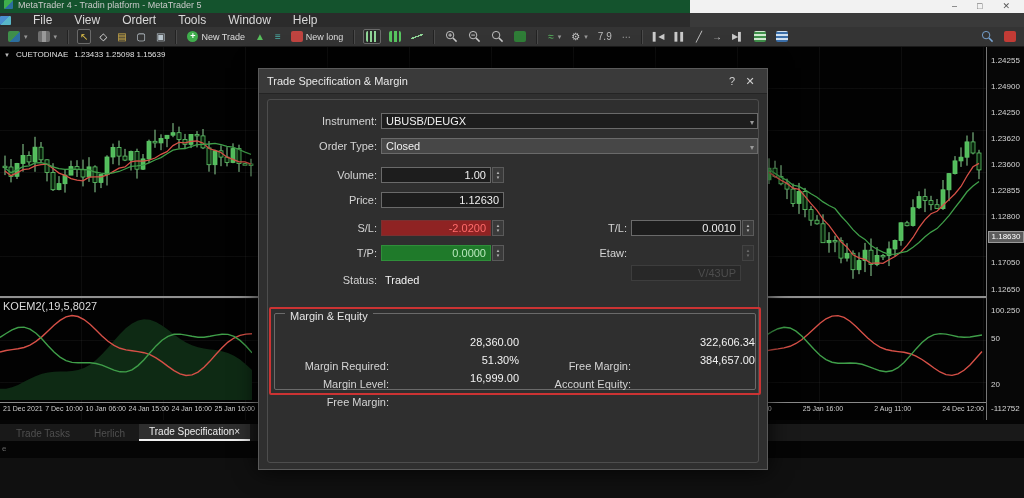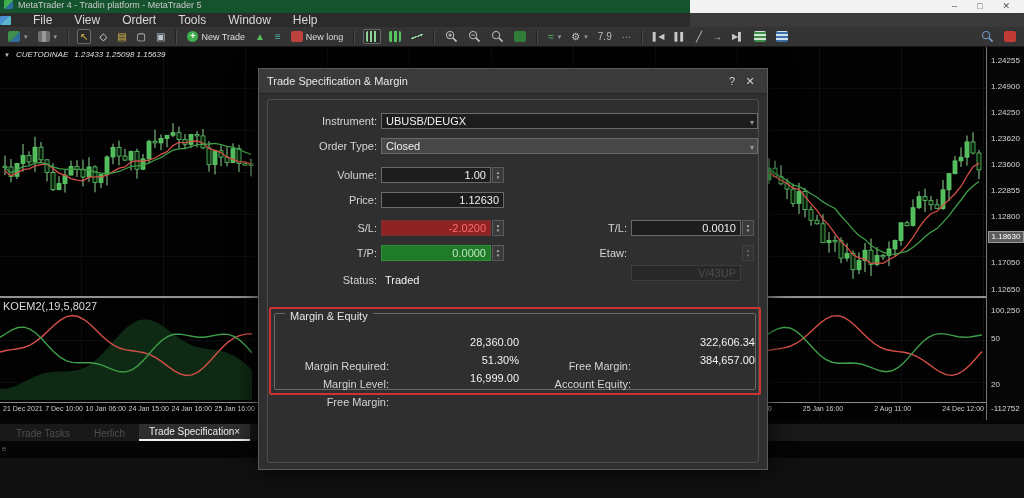--- a/index.html
+++ b/index.html
@@ -38,21 +38,21 @@
   .ic-linec{background:linear-gradient(160deg,transparent 45%,#8fd496 45% 55%,transparent 55%);}
   .ic-autochart{background:#2f7d37;}
   .ic-gridg{background:repeating-linear-gradient(0deg,#3f8f4a 0 2px,#cfe8cf 2px 4px);}
   .ic-gridb{background:repeating-linear-gradient(0deg,#3a6ea8 0 2px,#cfe0f0 2px 4px);}
   .ic-badge{background:#c23b35;}
   .mag{width:13px;height:13px;}
   
   .chartarea{position:absolute;left:0;top:47px;width:986px;height:373px;background:#020202;
     background-image:repeating-linear-gradient(to right,transparent 0 81px,rgba(255,255,255,0.045) 81px 82px),
       repeating-linear-gradient(to bottom,transparent 0 41px,rgba(255,255,255,0.045) 41px 42px);}
-  .symline{position:absolute;left:4px;top:50px;font-size:8px;color:#e0e0e0;display:flex;gap:6px;align-items:center;font-style:italic;}
+  .symline{position:absolute;left:4px;top:50px;font-size:8px;color:#e0e0e0;display:flex;gap:6px;align-items:center;}
   .symline .dn{color:#bbb;font-size:6px;}
   .panel-divider{position:absolute;left:0;top:296px;width:986px;height:2px;background:#909090;}
   .indline{position:absolute;left:3px;top:300px;font-size:11px;color:#dcdcdc;}
   .axisline{position:absolute;left:0;top:402px;width:986px;height:1px;background:#8a8a8a;}
   .chart-canvas{position:absolute;}
   
   .praxis{position:absolute;left:986px;top:47px;width:38px;height:373px;background:#070707;
     border-left:1px solid #777;box-sizing:border-box;}
   .pl{position:absolute;left:4px;font-size:8px;color:#d6d6d6;white-space:nowrap;}
   .curprice{position:absolute;left:1px;top:184px;width:36px;height:12px;background:#5c5c5c;border:1px solid #9a9a9a;

